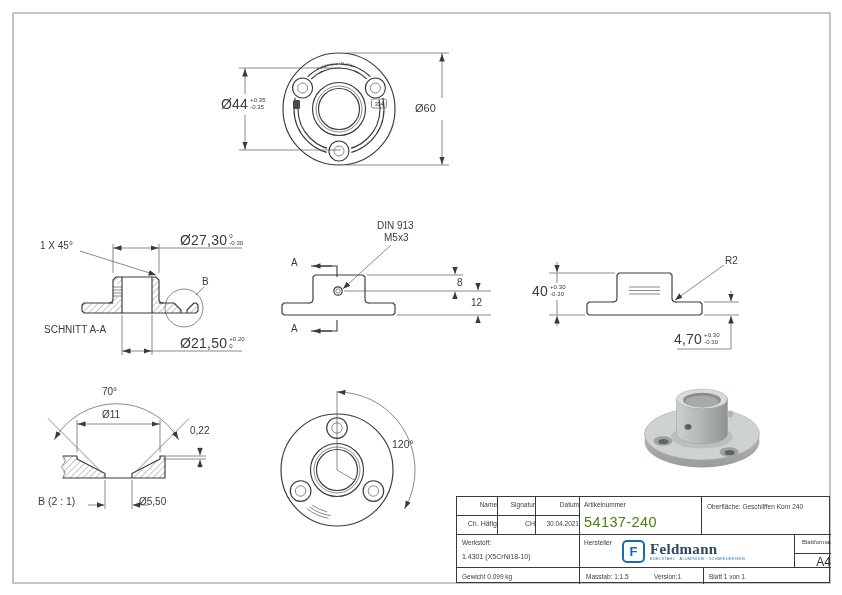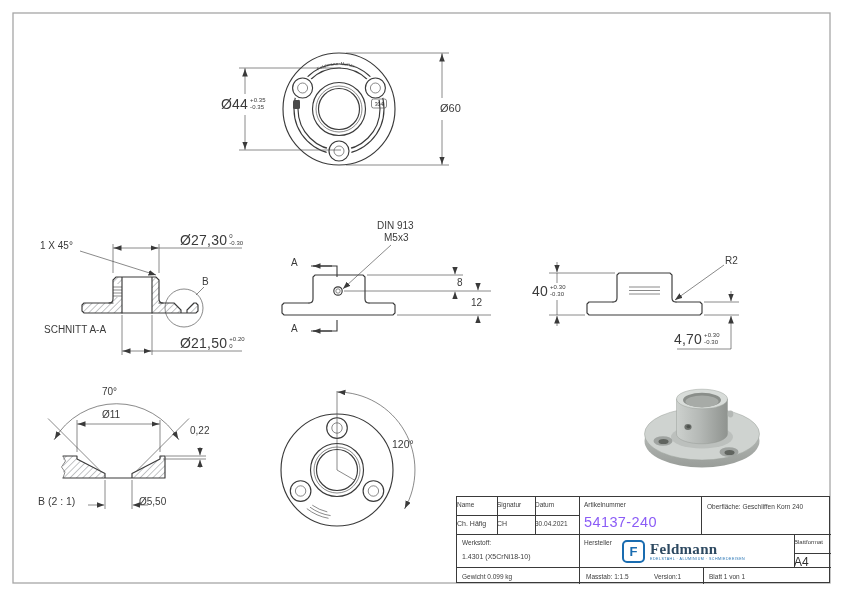--- a/index.html
+++ b/index.html
@@ -15,22 +15,22 @@
   .dim{position:absolute;display:flex;align-items:center;gap:2px;color:#3a3a3a;white-space:nowrap;}
   .dim .dv{font-size:14px;letter-spacing:.2px;}
   .dim .tols{display:flex;flex-direction:column;font-size:6px;line-height:1.15;letter-spacing:.1px;}
   
   .tb{position:absolute;left:456px;top:496px;width:374px;height:87px;
       border:1px solid #3a3a3a;box-sizing:border-box;font-size:6.5px;color:#3c3c3c;}
   .tb .vline,.tb .hline{position:absolute;background:#3a3a3a;}
   .tb .vline{width:1px;}
   .tb .hline{height:1px;}
   .tb .cell{position:absolute;white-space:nowrap;}
-  .tb .ctr{text-align:left;}
-  .artno{font-size:14.5px;color:#8b5cf6;letter-spacing:.4px;}
+  .tb .ctr{text-align:right;}
+  .artno{font-size:14.5px;color:#4d7c0f;letter-spacing:.4px;}
   .a4{font-size:12px;color:#2e2e2e;}
   .logo{position:absolute;display:flex;align-items:center;gap:5px;}
   .logo-box{width:19px;height:19px;border:2.6px solid #1a6cb0;border-radius:5px;
             display:flex;align-items:center;justify-content:center;
             font-weight:bold;font-size:13px;color:#1a6cb0;}
   .logo-word{display:flex;flex-direction:column;line-height:1;}
   .logo-name{font-size:15px;font-weight:600;color:#2d4961;letter-spacing:.3px;font-family:Liberation Serif, serif;}
   .logo-tag{font-size:3.6px;color:#1a6cb0;letter-spacing:.5px;margin-top:1px;}
 </style>
 </head>
@@ -198,21 +198,21 @@
   </g>
 </svg>
 
 <div class="dim" style="left:221px;top:96px">
   <span class="dv">Ø44</span>
   <span class="tols">
     <span>+0.35</span>
     <span>-0.35</span>
   </span>
 </div>
-<div class="lbl big" style="left:440px;top:102px">Ø60</div>
+<div class="lbl big" style="left:415px;top:102px">Ø60</div>
 
 <div class="lbl" style="left:40px;top:240px">1 X 45°</div>
 <div class="dim" style="left:180px;top:232px">
   <span class="dv">Ø27,30</span>
   <span class="tols">
     <span>0</span>
     <span>-0.30</span>
   </span>
 </div>
 <div class="lbl" style="left:202px;top:276px">B</div>

